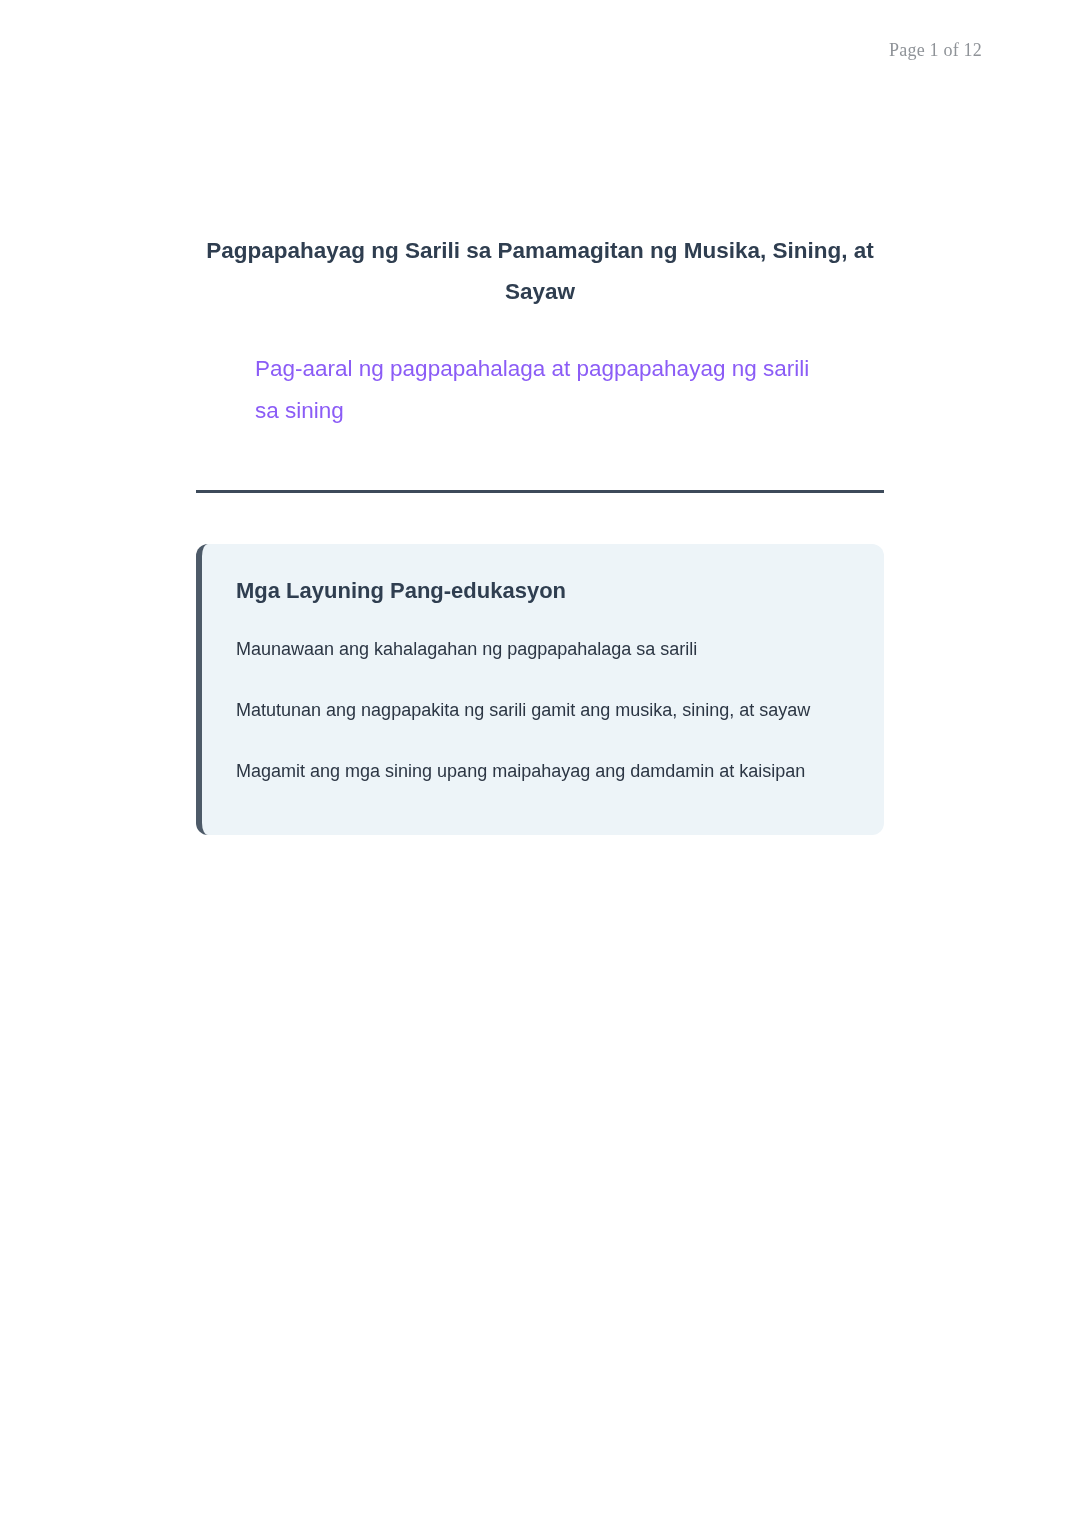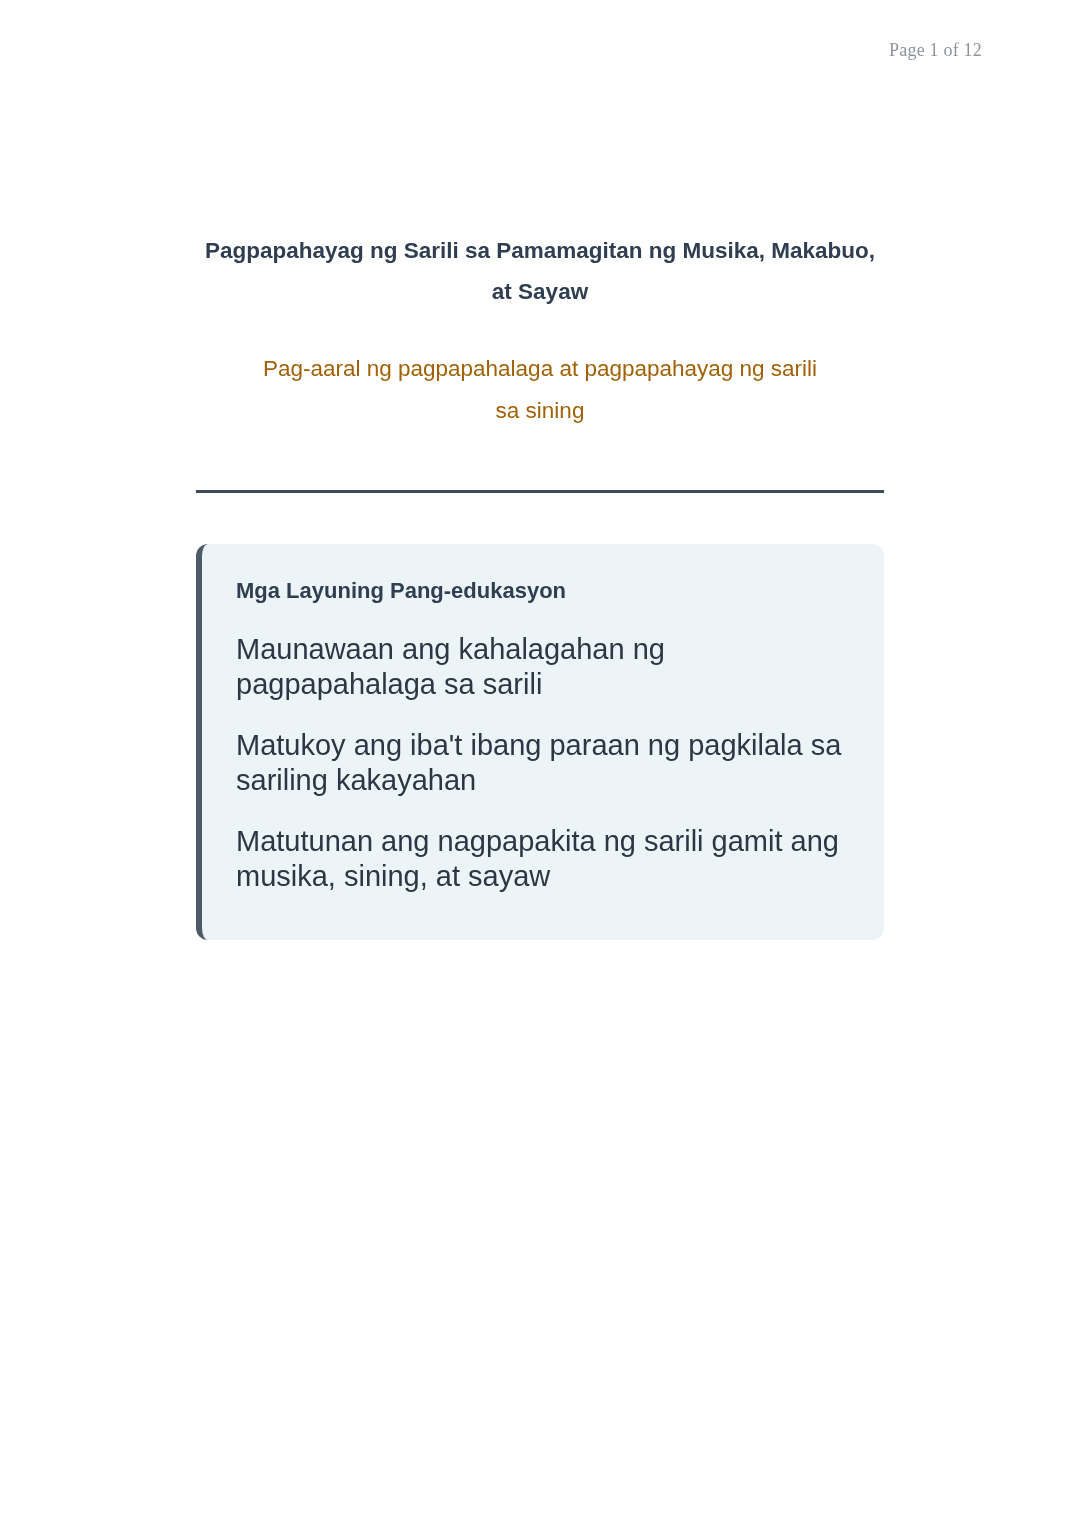--- a/index.html
+++ b/index.html
@@ -39,25 +39,24 @@
     text-align: center;
     font-size: 22.5px;
     font-weight: bold;
     line-height: 41px;
     color: #2f3e50;
   }
 
   .doc-subtitle {
     max-width: 570px;
     margin: 36px auto 0;
-    text-align: center;
     font-size: 22.5px;
     font-weight: normal;
     line-height: 42px;
-    color: #a16207;
+    color: #8b5cf6;
   }
 
   .divider {
     margin-top: 58px;
     width: 100%;
     height: 3px;
     background: #3d4a5a;
     border: none;
   }
 
@@ -72,21 +71,21 @@
   .objectives-heading {
     font-size: 22px;
     font-weight: bold;
     color: #2f3e50;
     line-height: 30px;
     margin-bottom: 6px;
   }
 
   .objective-item {
     margin-top: 26px;
-    font-size: 29px;
+    font-size: 18px;
     line-height: 35px;
     color: #2c3644;
     max-width: 612px;
   }
 
   .page-footer {
     position: absolute;
     bottom: 32px;
     left: 0;
     width: 100%;
@@ -98,36 +97,36 @@
 </style>
 </head>
 <body>
 
 <div class="page">
 
   <div class="page-indicator">Page 1 of 12</div>
 
   <div class="content">
 
-    <h1 class="doc-title">Pagpapahayag ng Sarili sa Pamamagitan ng Musika, Makabuo, at Sayaw</h1>
+    <h1 class="doc-title">Pagpapahayag ng Sarili sa Pamamagitan ng Musika, Sining, at Sayaw</h1>
 
     <h2 class="doc-subtitle">Pag-aaral ng pagpapahalaga at pagpapahayag ng sarili sa sining</h2>
 
     <hr class="divider">
 
     <div class="objectives-box">
 
       <div class="objectives-heading">Mga Layuning Pang-edukasyon</div>
 
       <p class="objective-item">Maunawaan ang kahalagahan ng pagpapahalaga sa sarili</p>
 
-      <p class="objective-item">Matukoy ang iba't ibang paraan ng pagkilala sa sariling kakayahan</p>
 
       <p class="objective-item">Matutunan ang nagpapakita ng sarili gamit ang musika, sining, at sayaw</p>
 
+      <p class="objective-item">Magamit ang mga sining upang maipahayag ang damdamin at kaisipan</p>
 
 
     </div>
 
   </div>
 
 
 </div>
 
 </body></html>

